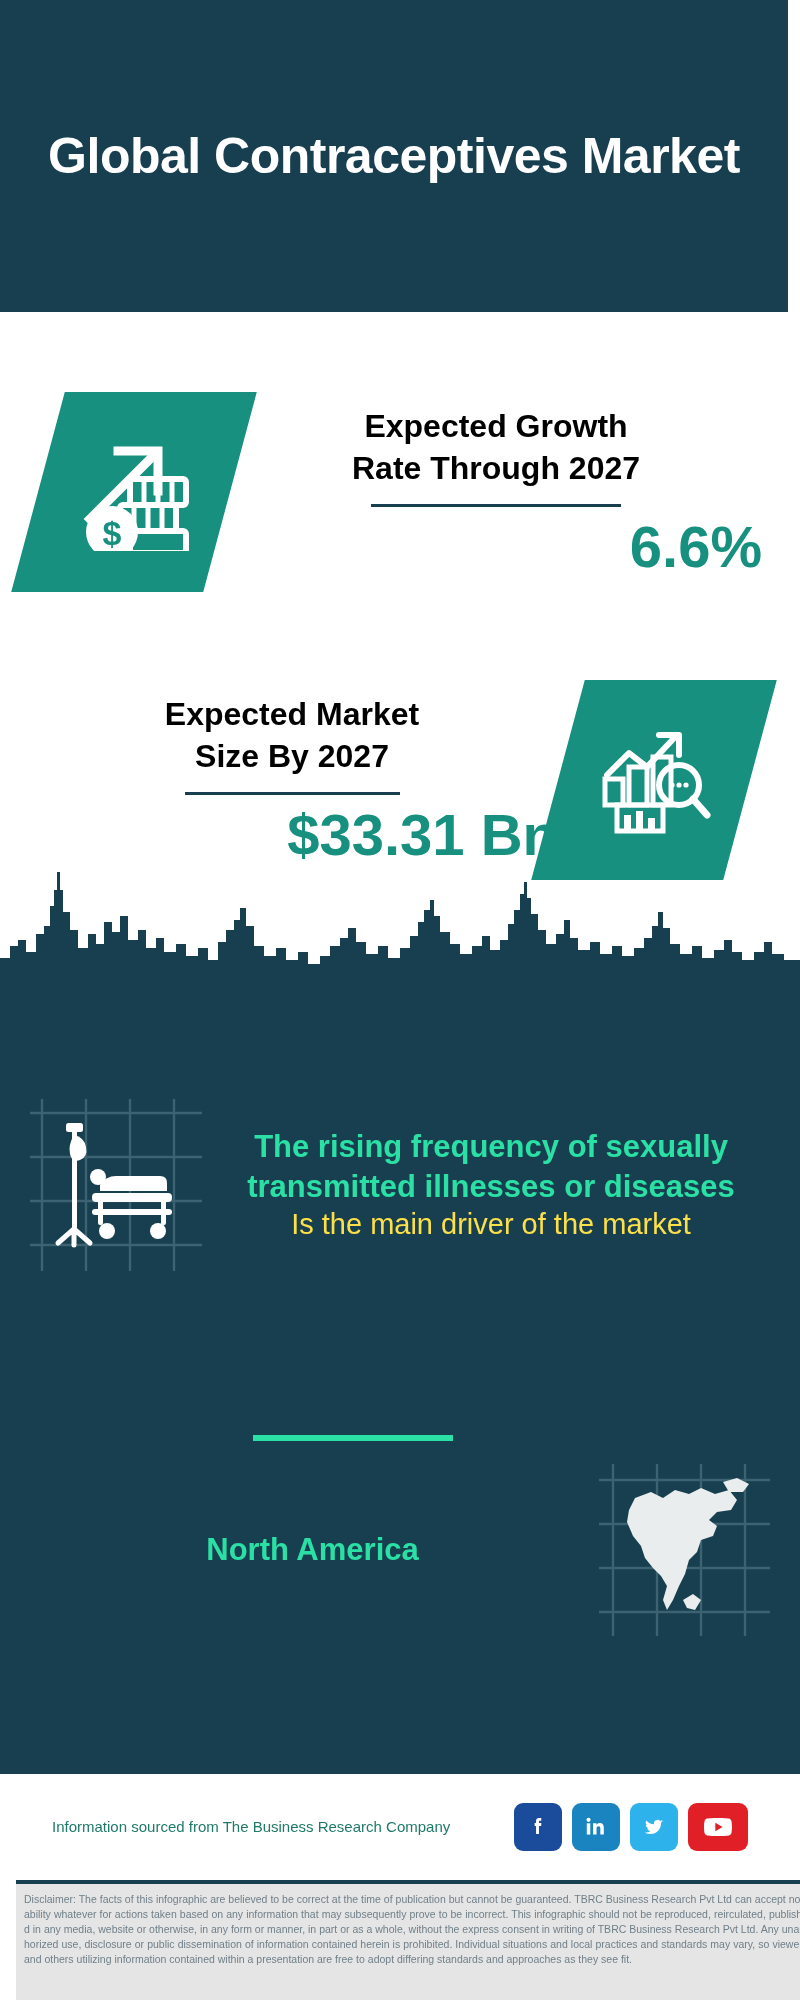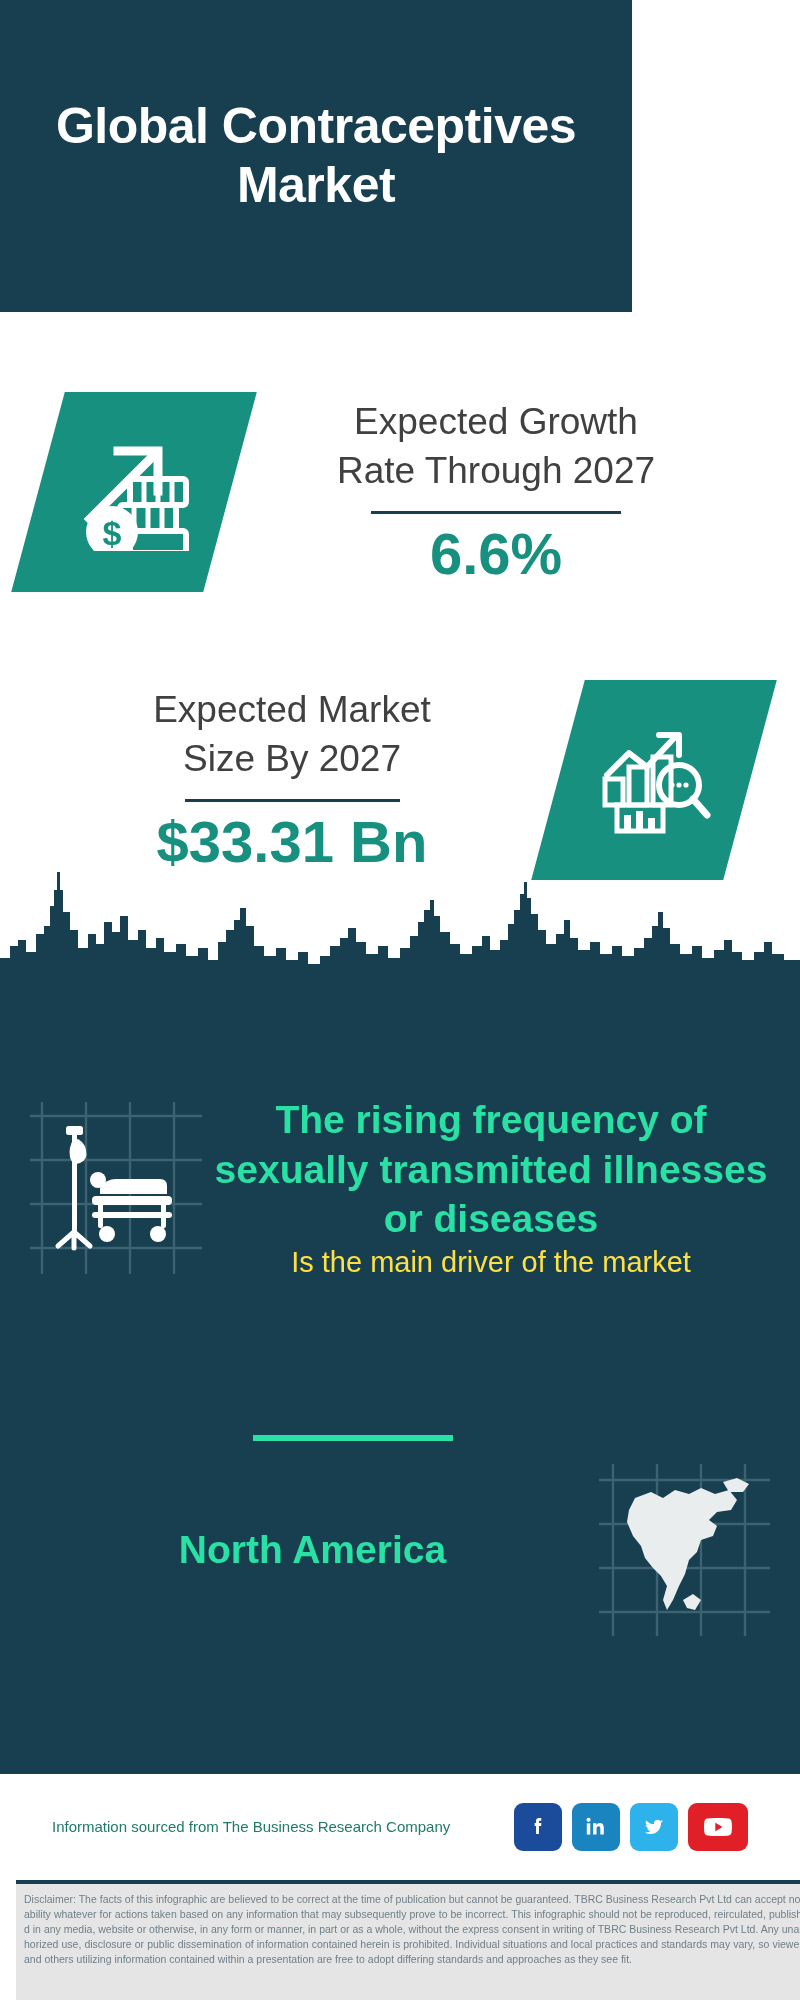--- a/index.html
+++ b/index.html
@@ -6,21 +6,21 @@
   html,body { width:800px; height:2000px; }
   body {
     font-family: "Liberation Sans", sans-serif;
     background:#ffffff;
     overflow:hidden;
   }
   .page { position:relative; width:800px; height:2000px; background:#fff; }
 
   
   .header {
-    width:632px; height:312px;
+    width:788px; height:312px;
     background:#173f4f;
     display:flex; align-items:center; justify-content:center;
     padding:0 46px;
   }
   .header h1 {
     color:#ffffff;
     font-size:50px;
     font-weight:bold;
     line-height:1.18;
     text-align:center;
@@ -36,40 +36,40 @@
     position:relative;
     background:#17907f;
     display:flex; align-items:center; justify-content:center;
   }
   .para.left  { width:192px; height:200px; transform:skewX(-15deg); }
   .para.right { width:192px; height:200px; transform:skewX(-15deg); }
   .para > svg { transform:skewX(15deg); }
 
   .stat-text { text-align:center; }
   .stat-title {
-    color:#404040; font-size:37px; font-weight:normal; line-height:1.32;
+    color:#000000; font-size:32px; font-weight:bold; line-height:1.32;
     white-space:pre-line;
   }
   .rule { height:3px; background:#173f4f; margin:15px auto 8px auto; }
-  .stat-value { color:#17907f; font-size:58px; font-weight:bold; line-height:1.1; }
+  .stat-value { color:#17907f; font-size:58px; font-weight:bold; line-height:1.1;text-align:right; }
 
   
   .dark-body {
     position:absolute; left:0; top:980px; width:800px; height:790px;
     background:#173f4f;
   }
   .skyline { position:absolute; left:0; top:-120px; width:800px; height:122px; display:block; }
 
   .driver-block {
     position:absolute; left:0; top:115px; width:800px;
     display:flex; align-items:center; padding:0 28px;
   }
   .grid-icon { width:176px; height:180px; flex:0 0 176px; }
   .driver-text { flex:1; text-align:center; padding-left:6px; }
-  .hl-green { color:#2ae0a4; font-size:39px; font-weight:bold; line-height:1.27; display:block; }
+  .hl-green { color:#2ae0a4; font-size:31px; font-weight:bold; line-height:1.27; display:block; }
   .hl-white { color:#fde047; font-size:29px; font-weight:normal; line-height:1.27; display:block; }
 
   .green-rule {
     position:absolute; left:253px; top:455px; width:200px; height:6px;
     background:#2ae0a4;
   }
 
   .region-block {
     position:absolute; left:0; top:480px; width:800px;
     display:flex; align-items:center; padding:0 28px;

